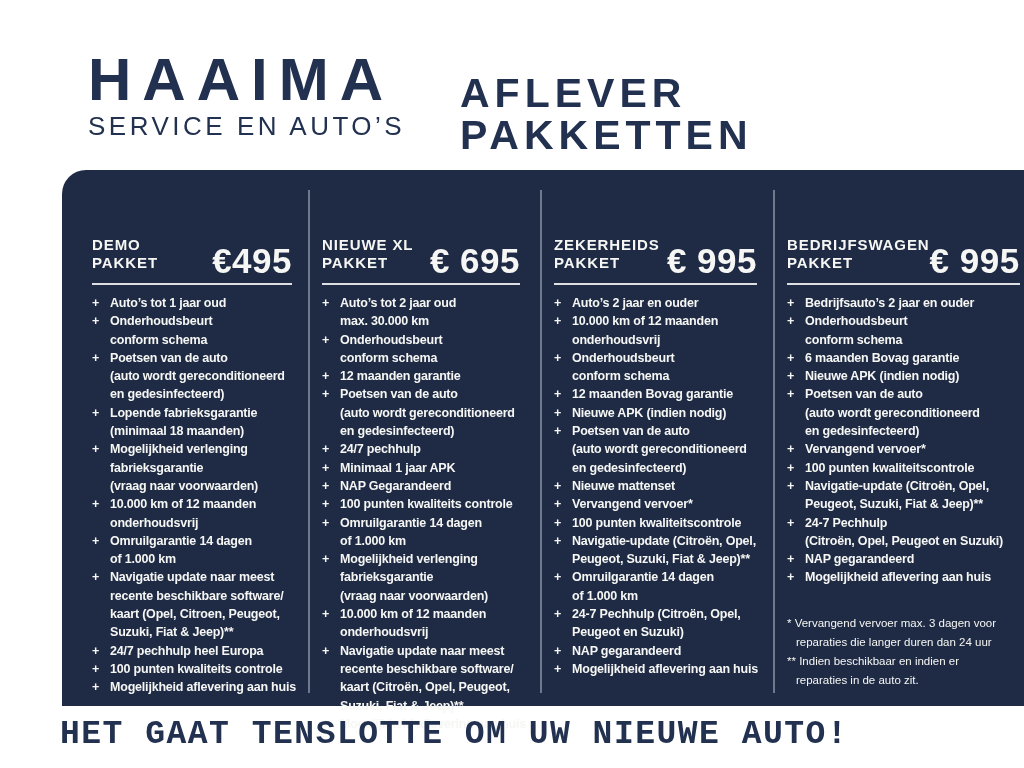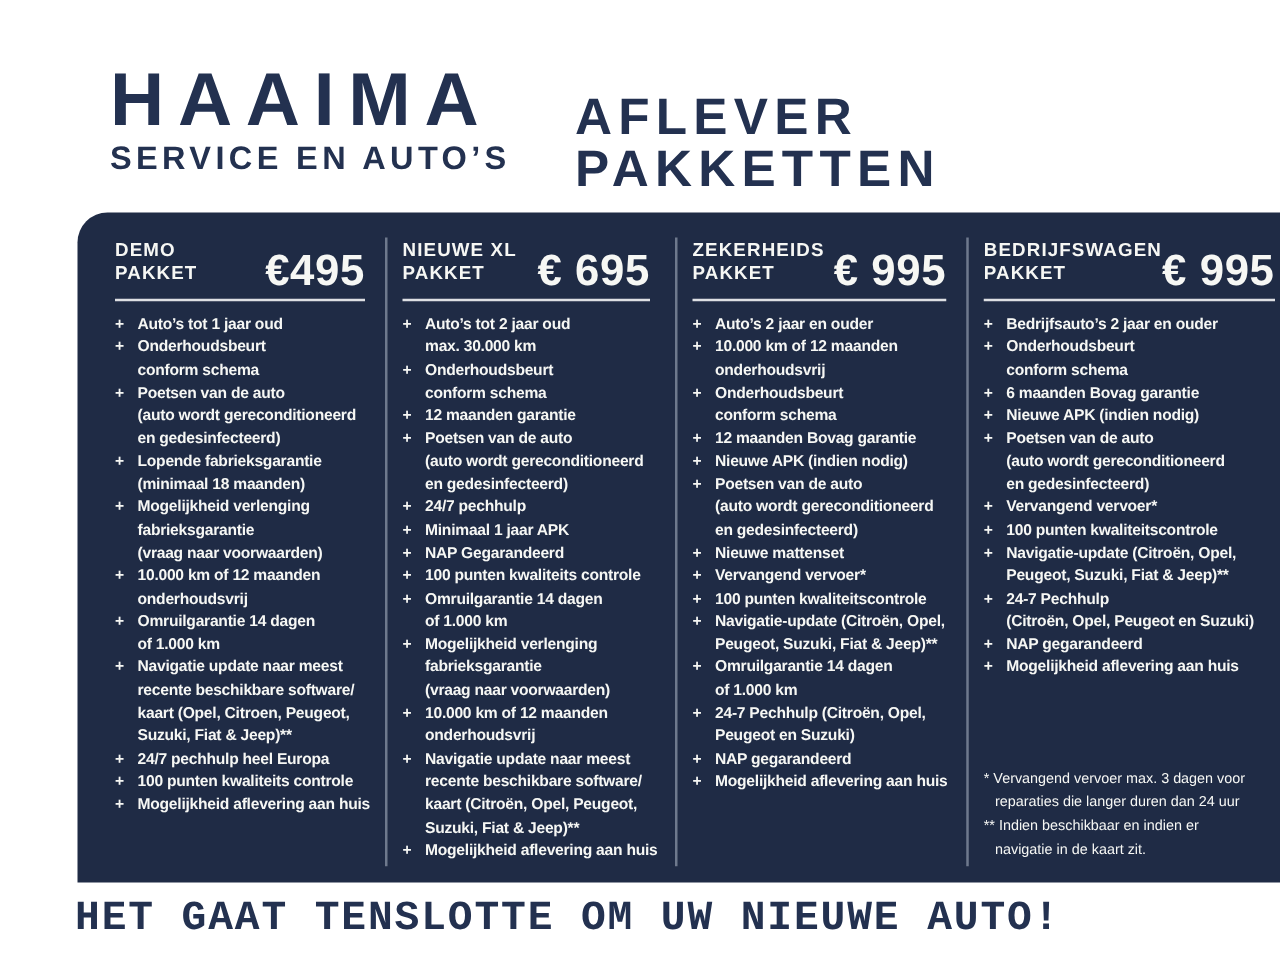--- a/index.html
+++ b/index.html
@@ -9,37 +9,37 @@
     --divider:rgba(190,199,213,.5);
   }
   *{margin:0;padding:0;box-sizing:border-box;}
   html,body{width:1024px;height:768px;background:#ffffff;overflow:hidden;
     font-family:"Liberation Sans", sans-serif;}
   .stage{position:relative;width:832px;height:768px;background:#fff;}
 
   
   .logo-block{position:absolute;left:88px;top:50px;color:var(--navy);}
   .logo-title{font-size:60px;font-weight:bold;letter-spacing:11px;line-height:60px;}
-  .logo-subtitle{font-size:26px;font-weight:bold;letter-spacing:3.5px;line-height:30px;margin-top:1px;}
+  .logo-subtitle{font-size:26px;font-weight:normal;letter-spacing:3.5px;line-height:30px;margin-top:1px;}
   .title-block{position:absolute;left:460px;top:52px;color:var(--navy);
     font-size:41px;font-weight:bold;letter-spacing:5px;line-height:42px;margin-top:20px;}
 
   
   .panel{position:absolute;left:62px;top:170px;width:962px;height:536px;
     background:var(--panel);border-top-left-radius:24px;display:flex;
     color:var(--text-on-panel);}
   .col{display:flex;flex-direction:column;}
   .col-0{width:246px;padding:22px 16px 0 30px;}
   .col-1{width:230px;padding:22px 20px 0 12px;}
   .col-2{width:231px;padding:22px 16px 0 12px;}
   .col-3{flex:1;padding:22px 34px 0 12px;}
   .v-divider{width:2px;background:var(--divider);margin:20px 0 13px 0;flex:none;}
 
   .pkg-header{display:flex;justify-content:space-between;align-items:flex-end;}
-  .pkg-name{font-size:15px;font-weight:bold;letter-spacing:.9px;line-height:18px;white-space:nowrap;}
+  .pkg-name{font-size:15px;font-weight:bold;letter-spacing:.9px;line-height:18px;white-space:nowrap;margin-top:44px;}
   .pkg-price{font-size:35px;font-weight:bold;letter-spacing:.5px;line-height:23px;white-space:nowrap;}
   .pkg-rule{border-bottom:2px solid rgba(255,255,255,.85);margin-top:11px;margin-bottom:9px;}
   .pkg-items{font-size:12.5px;font-weight:bold;letter-spacing:-.2px;line-height:18.3px;}
   .item{position:relative;padding-left:18px;}
   .item .plus{position:absolute;left:0;top:0;}
   .item-line{white-space:nowrap;}
 
   .footnotes{margin-top:auto;padding-bottom:16px;font-size:11.5px;font-weight:normal;
     letter-spacing:0;line-height:19px;}
   .fn{position:relative;}
@@ -347,21 +347,21 @@
             <div class="item-line">Mogelijkheid aflevering aan huis</div>
           </div>
         </div>
         <div class="footnotes">
           <div class="fn">
             <div class="fn-first"><span class="fn-marker">* </span>Vervangend vervoer max. 3 dagen voor</div>
             <div class="fn-cont">reparaties die langer duren dan 24 uur</div>
           </div>
           <div class="fn">
             <div class="fn-first"><span class="fn-marker">** </span>Indien beschikbaar en indien er</div>
-            <div class="fn-cont">navigatie in de kaart zit.</div>
+            <div class="fn-cont">reparaties in de auto zit.</div>
           </div>
         </div>
       </div>
     </div>
 
   <div class="footer-tagline">HET GAAT TENSLOTTE OM UW NIEUWE AUTO!</div>
 
 </div>
 
 </body></html>

